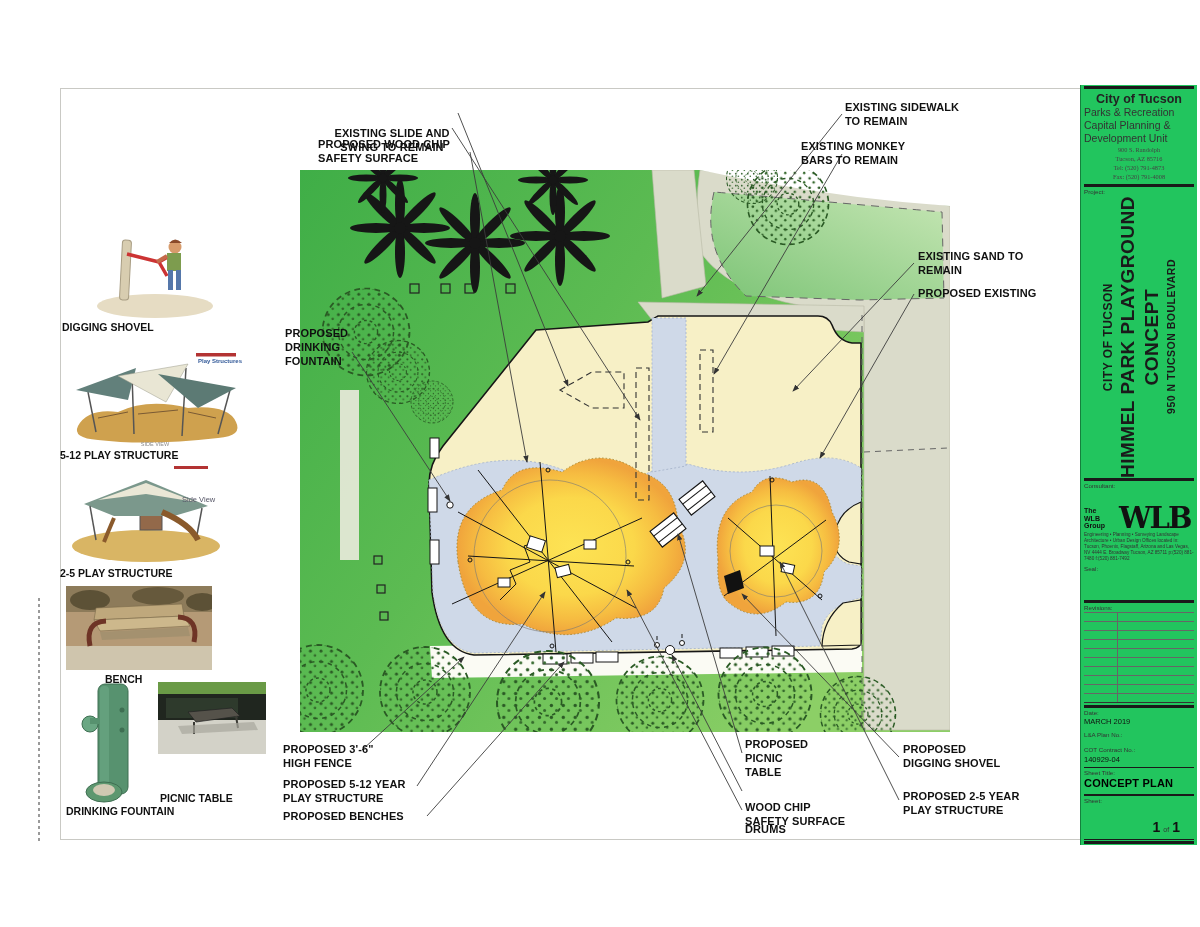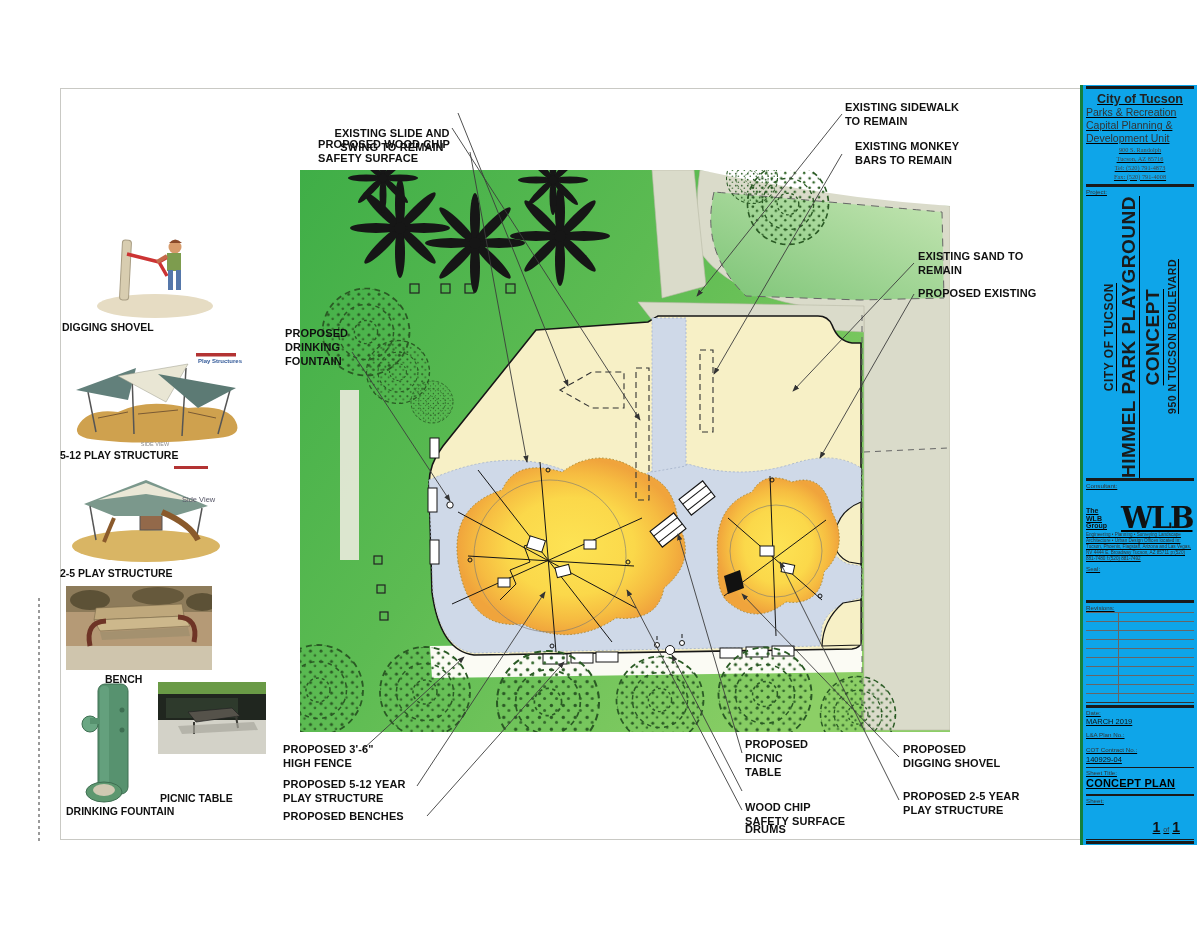--- a/index.html
+++ b/index.html
@@ -7,21 +7,21 @@
          font-family:"Liberation Sans",sans-serif;}
   #planSvg{position:absolute;left:0;top:0;z-index:1;}
   .frame{position:absolute;border:1px solid #c9c9c4;z-index:0;}
   .co{position:absolute;font:bold 11px/1.25 "Liberation Sans",sans-serif;color:#101010;
       white-space:pre-line;z-index:3;letter-spacing:.1px;}
   .co.center{text-align:center;}
   .lg{position:absolute;font:bold 10.5px/1.1 "Liberation Sans",sans-serif;color:#101010;z-index:3;}
   .legend-img{position:absolute;z-index:2;}
   
   #tb{position:absolute;left:1080px;top:85px;width:117px;height:760px;z-index:3;
-      border-left:3px solid #15803d;background:#0ea5e9;box-sizing:border-box;padding:0 3px;text-decoration:underline;}
+      border-left:1px solid #15803d;background:#22c55e;box-sizing:border-box;padding:0 3px;}
   .bar{height:3px;background:#1a1a1a;margin:1px 0;}
   .bar.thin{height:1.5px;}
   .tb-agency{font:bold 12.5px/1.15 "Liberation Sans",sans-serif;text-align:center;color:#222;margin-top:3px;}
   .tb-dept{font:10.5px/1.2 "Liberation Sans",sans-serif;color:#333;}
   .tb-addr{font:6.3px/1.35 "Liberation Serif",serif;text-align:center;color:#444;margin-top:2px;}
   .tb-micro{font:6.2px/1.3 "Liberation Sans",sans-serif;color:#333;}
   .vwrap{height:281px;display:flex;flex-direction:row;justify-content:center;align-items:center;gap:2px;}
   .vtext{writing-mode:vertical-rl;transform:rotate(180deg);font-weight:bold;color:#1a1a1a;
          letter-spacing:.5px;white-space:nowrap;}
   .v-sm{font-size:12px;}  .v-lg{font-size:19px;} .v-md{font-size:10.5px;}
@@ -260,21 +260,21 @@
     <line x1="899" y1="800" x2="780" y2="562"></line>
   </g>
 </svg>
 
 <div class="co center" style="left:318px;top:99px;width:148px;margin-top:28px;">EXISTING SLIDE AND
 SWING TO REMAIN</div>
 <div class="co" style="left:318px;top:138px;width:160px;">PROPOSED WOOD CHIP
 SAFETY SURFACE</div>
 <div class="co" style="left:845px;top:101px;width:140px;">EXISTING SIDEWALK
 TO REMAIN</div>
-<div class="co" style="left:855px;top:140px;width:140px;">EXISTING MONKEY
+<div class="co" style="left:801px;top:140px;width:140px;">EXISTING MONKEY
 BARS TO REMAIN</div>
 <div class="co" style="left:918px;top:250px;width:135px;">EXISTING SAND TO
 REMAIN</div>
 <div class="co" style="left:918px;top:287px;width:140px;">PROPOSED EXISTING</div>
 <div class="co" style="left:285px;top:327px;width:90px;">PROPOSED
 DRINKING
 FOUNTAIN</div>
 <div class="co" style="left:283px;top:743px;width:110px;">PROPOSED 3'-6"
 HIGH FENCE</div>
 <div class="co" style="left:283px;top:778px;width:140px;">PROPOSED 5-12 YEAR

